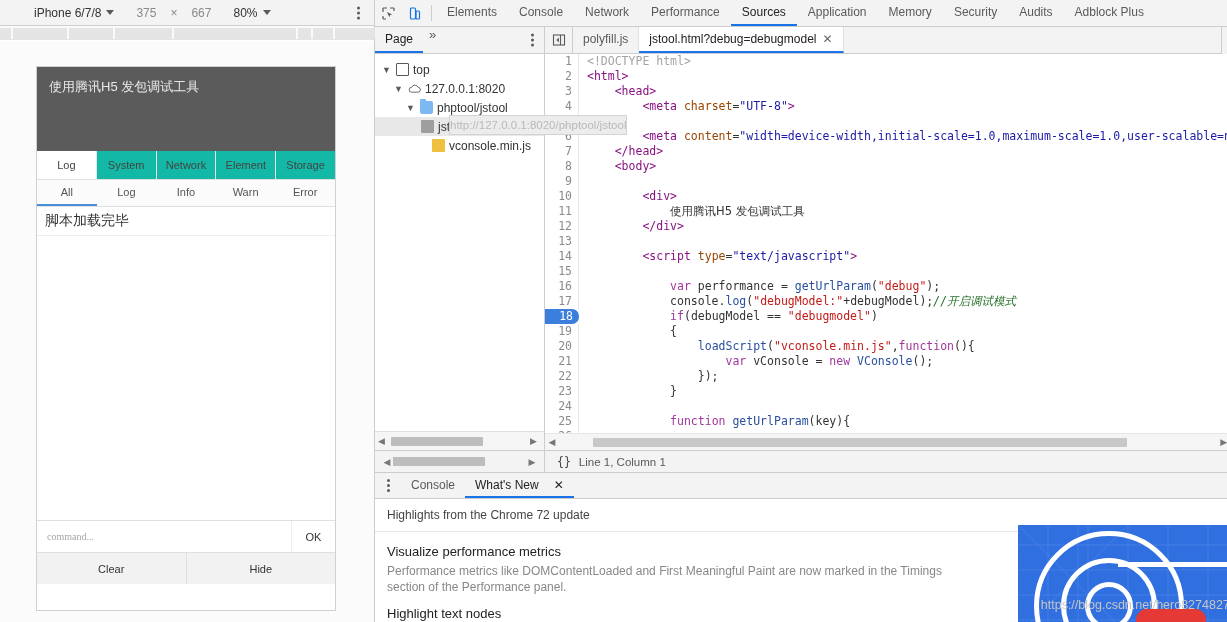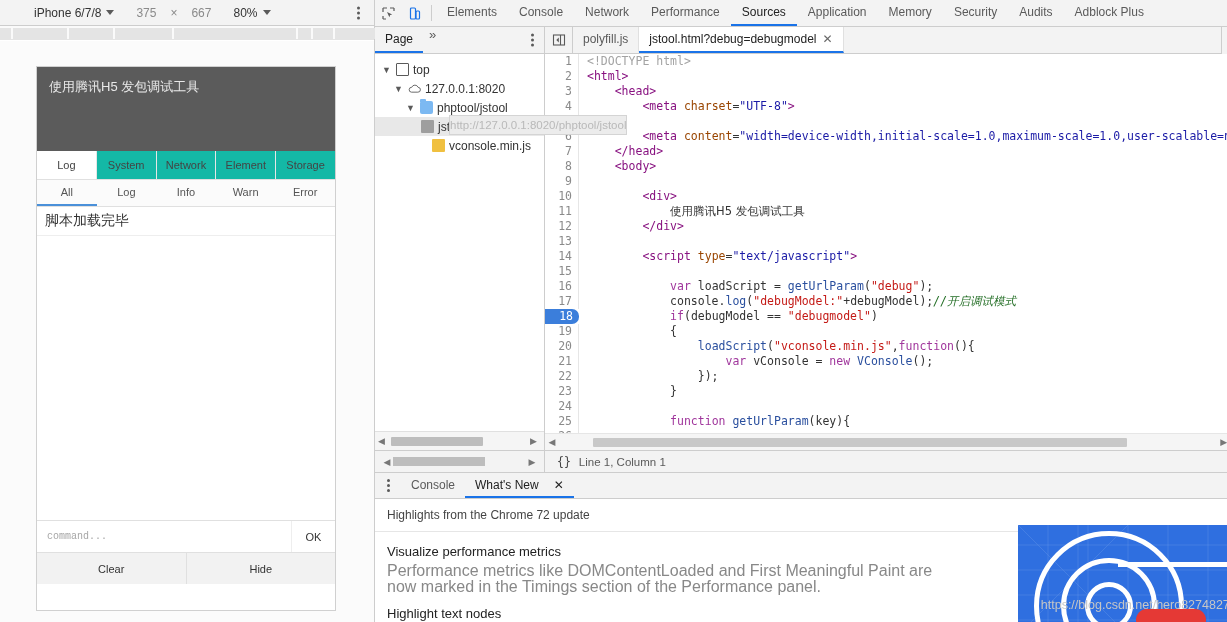--- a/index.html
+++ b/index.html
@@ -100,21 +100,21 @@
     font-size: 14px; color: #333;
     padding: 5px 8px;
     border-bottom: 1px solid #eee;
     font-family: "DejaVu Sans", sans-serif;
   }
   #vc-cmd {
     display: flex; height: 32px; border-top: 1px solid #e0e0e0; background: #fff;
   }
   #vc-cmd input {
     flex: 1; border: none; outline: none; padding: 0 10px;
-    font-family: Liberation Mono, monospace;
+    font-family: Liberation Serif, serif;
     font-size: 10px; color: #333; background: #fff;
   }
   #vc-cmd input::placeholder { color: #a6a6a6; }
   #vc-cmd .ok {
     width: 44px; display: flex; align-items: center; justify-content: center;
     font-size: 11px; color: #333; border-left: 1px solid #eee; cursor: pointer; background: #fff;
   }
   #vc-foot { display: flex; height: 32px; background: #f2f2f2; border-top: 1px solid #e0e0e0; }
   #vc-foot .fbtn {
     flex: 1; display: flex; align-items: center; justify-content: center;
@@ -294,21 +294,21 @@
   }
   .dw-tab.active { color: #222; border-bottom-color: #1a73e8; gap: 15px; }
   #drawer-body { flex: 1; position: relative; overflow: hidden; background: #fff; }
   #wn-head {
     font-size: 12px; color: #444; padding: 9px 12px;
     border-bottom: 1px solid #e6e6e6;
   }
   #wn-list { padding: 12px 12px 0 12px; }
   .wn-item { margin-bottom: 11px; }
   .wn-title { font-size: 13px; color: #222; margin-bottom: 4px; }
-  .wn-desc { font-size: 16px; color: #888; line-height: 16px; max-width: 560px; }
+  .wn-desc { font-size: 12px; color: #888; line-height: 16px; max-width: 560px; }
 
   #wn-art {
     position: absolute; right: 0; bottom: 0; width: 227px; height: 97px;
     background: #2f6fe0; overflow: hidden;
   }
   #wn-art .grid { position: absolute; inset: 0; opacity: .35; }
   #wn-art .ring {
     position: absolute; border: 5px solid #fff; border-radius: 50%;
   }
   #wn-art .r1 { width: 150px; height: 150px; left: 16px; top: 6px; }
@@ -540,21 +540,21 @@
             <div class="code-line"><div class="ln">6</div><div class="src"><span class="tag">        &lt;meta </span><span class="attr">content</span><span class="plain">=</span><span class="val">"width=device-width,initial-scale=1.0,maximum-scale=1.0,user-scalable=no"</span></div></div>
             <div class="code-line"><div class="ln">7</div><div class="src"><span class="tag">    &lt;/head&gt;</span></div></div>
             <div class="code-line"><div class="ln">8</div><div class="src"><span class="tag">    &lt;body&gt;</span></div></div>
             <div class="code-line"><div class="ln">9</div><div class="src"><span class="plain"></span></div></div>
             <div class="code-line"><div class="ln">10</div><div class="src"><span class="tag">        &lt;div&gt;</span></div></div>
             <div class="code-line"><div class="ln">11</div><div class="src"><span class="plain">            </span><span class="cjk">使用腾讯H5 发包调试工具</span></div></div>
             <div class="code-line"><div class="ln">12</div><div class="src"><span class="tag">        &lt;/div&gt;</span></div></div>
             <div class="code-line"><div class="ln">13</div><div class="src"><span class="plain"></span></div></div>
             <div class="code-line"><div class="ln">14</div><div class="src"><span class="tag">        &lt;script </span><span class="attr">type</span><span class="plain">=</span><span class="val">"text/javascript"</span><span class="tag">&gt;</span></div></div>
             <div class="code-line"><div class="ln">15</div><div class="src"><span class="plain"></span></div></div>
-            <div class="code-line"><div class="ln">16</div><div class="src"><span class="plain">            </span><span class="kw">var</span><span class="plain"> loadScript = </span><span class="fn">getUrlParam</span><span class="plain">(</span><span class="str">"debug"</span><span class="plain">);</span></div></div>
+            <div class="code-line"><div class="ln">16</div><div class="src"><span class="plain">            </span><span class="kw">var</span><span class="plain"> performance = </span><span class="fn">getUrlParam</span><span class="plain">(</span><span class="str">"debug"</span><span class="plain">);</span></div></div>
             <div class="code-line"><div class="ln">17</div><div class="src"><span class="plain">            console.</span><span class="fn">log</span><span class="plain">(</span><span class="str">"debugModel:"</span><span class="plain">+debugModel);</span><span class="cmt">//开启调试模式</span></div></div>
             <div class="code-line hl"><div class="ln">18</div><div class="src"><span class="plain">            </span><span class="kw">if</span><span class="plain">(debugModel == </span><span class="str">"debugmodel"</span><span class="plain">)</span></div></div>
             <div class="code-line"><div class="ln">19</div><div class="src"><span class="plain">            {</span></div></div>
             <div class="code-line"><div class="ln">20</div><div class="src"><span class="plain">                </span><span class="fn">loadScript</span><span class="plain">(</span><span class="str">"vconsole.min.js"</span><span class="plain">,</span><span class="kw">function</span><span class="plain">(){</span></div></div>
             <div class="code-line"><div class="ln">21</div><div class="src"><span class="plain">                    </span><span class="kw">var</span><span class="plain"> vConsole = </span><span class="kw">new</span><span class="plain"> </span><span class="fn">VConsole</span><span class="plain">();</span></div></div>
             <div class="code-line"><div class="ln">22</div><div class="src"><span class="plain">                });</span></div></div>
             <div class="code-line"><div class="ln">23</div><div class="src"><span class="plain">            }</span></div></div>
             <div class="code-line"><div class="ln">24</div><div class="src"><span class="plain"></span></div></div>
             <div class="code-line"><div class="ln">25</div><div class="src"><span class="plain">            </span><span class="kw">function</span><span class="plain"> </span><span class="fn">getUrlParam</span><span class="plain">(key){</span></div></div>
             <div class="code-line"><div class="ln">26</div><div class="src"><span class="plain"></span></div></div>

